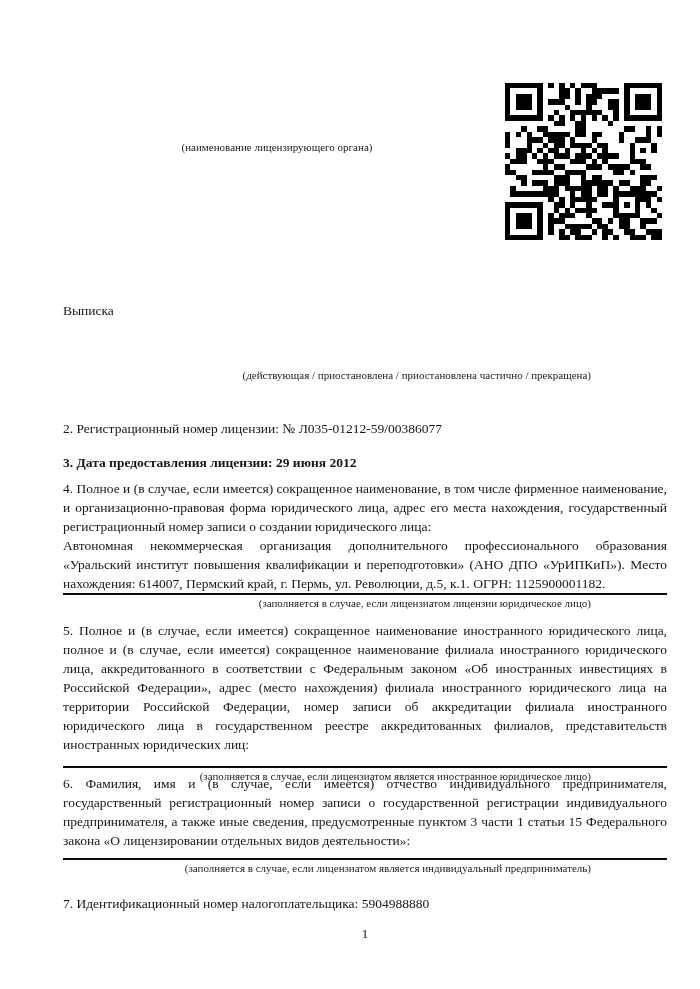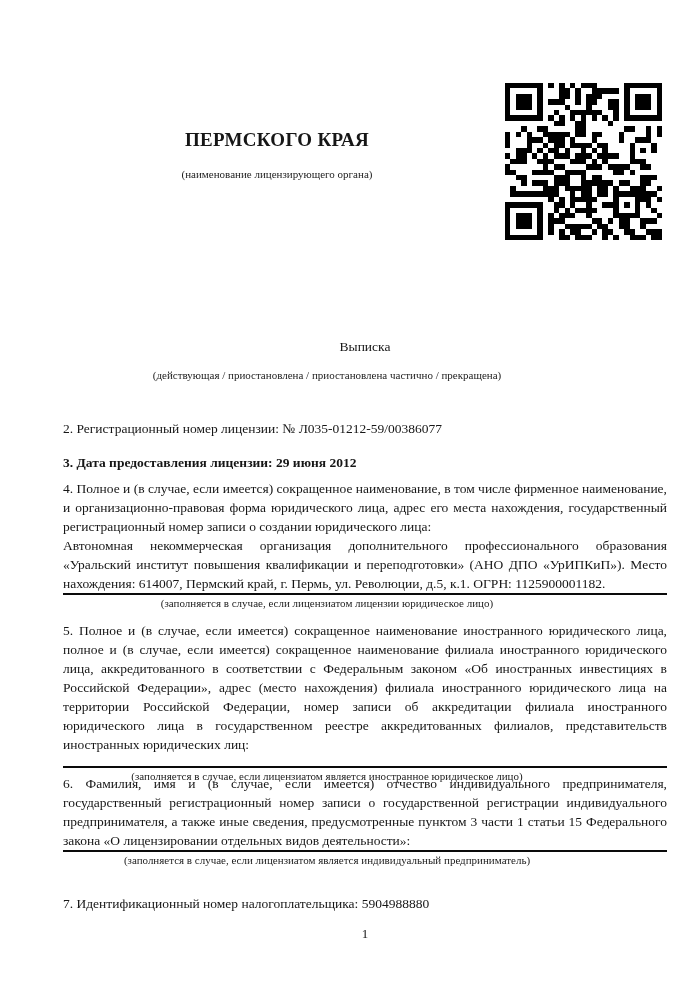--- a/index.html
+++ b/index.html
@@ -22,49 +22,48 @@
   .ministry-name{
     font-weight:bold;font-size:19px;line-height:27px;letter-spacing:.3px;
   }
   .ministry-caption{
     font-size:11px;line-height:15px;margin-top:14px;color:#1c1c1c;
   }
   .qr{position:absolute;left:505px;top:83px;width:157px;height:157px;display:block;}
   
   .content{position:absolute;left:63px;top:0;width:604px;}
   .content p{margin:0;}
-  .doc-title{position:absolute;top:300px;left:0;width:604px;text-align:center;line-height:21px;margin-top:36px;}
+  .doc-title{position:absolute;top:300px;left:0;width:604px;text-align:left;line-height:21px;}
   .sec{position:absolute;left:0;width:604px;}
   .sec-1{top:367px;}
   .sec-2{top:419px;}
   .sec-3{top:453px;font-weight:bold;}
   .sec-4{top:479px;}
   .sec-5{top:621px;}
   .sec-6{top:774px;}
   .sec-7{top:894px;}
   .just{text-align:justify;}
   .note{
-    width:528px;text-align:center;
+    width:528px;text-align:right;
     font-size:11px;line-height:17px;color:#1c1c1c;
   }
   .rule{border-top:2px solid #0a0a0a;}
   .gap7{margin-top:12px;}
-  .gap8{}
+  .gap8{margin-top:8px;}
   .page-number{
     position:absolute;top:924px;left:0;width:604px;
     text-align:center;font-size:13px;
   }
 </style>
 </head>
 <body>
 
 <div class="page">
 
   <div class="ministry">
-    <div class="ministry-name">ПЕРМСКОГО КРАЯ</div>
     <div class="ministry-caption">(наименование лицензирующего органа)</div>
   </div>
 
   <svg id="qr" class="qr" viewBox="0 0 29 29" shape-rendering="crispEdges" aria-hidden="true">
       <path d="M0 0h1v1h-1zM1 0h1v1h-1zM2 0h1v1h-1zM3 0h1v1h-1zM4 0h1v1h-1zM5 0h1v1h-1zM6 0h1v1h-1zM8 0h1v1h-1zM10 0h1v1h-1zM12 0h1v1h-1zM14 0h1v1h-1zM15 0h1v1h-1zM16 0h1v1h-1zM22 0h1v1h-1zM23 0h1v1h-1zM24 0h1v1h-1zM25 0h1v1h-1zM26 0h1v1h-1zM27 0h1v1h-1zM28 0h1v1h-1zM0 1h1v1h-1zM6 1h1v1h-1zM10 1h1v1h-1zM11 1h1v1h-1zM13 1h1v1h-1zM16 1h1v1h-1zM17 1h1v1h-1zM18 1h1v1h-1zM19 1h1v1h-1zM20 1h1v1h-1zM22 1h1v1h-1zM28 1h1v1h-1zM0 2h1v1h-1zM2 2h1v1h-1zM3 2h1v1h-1zM4 2h1v1h-1zM6 2h1v1h-1zM10 2h1v1h-1zM11 2h1v1h-1zM13 2h1v1h-1zM15 2h1v1h-1zM16 2h1v1h-1zM17 2h1v1h-1zM22 2h1v1h-1zM24 2h1v1h-1zM25 2h1v1h-1zM26 2h1v1h-1zM28 2h1v1h-1zM0 3h1v1h-1zM2 3h1v1h-1zM3 3h1v1h-1zM4 3h1v1h-1zM6 3h1v1h-1zM8 3h1v1h-1zM9 3h1v1h-1zM10 3h1v1h-1zM13 3h1v1h-1zM15 3h1v1h-1zM16 3h1v1h-1zM19 3h1v1h-1zM20 3h1v1h-1zM22 3h1v1h-1zM24 3h1v1h-1zM25 3h1v1h-1zM26 3h1v1h-1zM28 3h1v1h-1zM0 4h1v1h-1zM2 4h1v1h-1zM3 4h1v1h-1zM4 4h1v1h-1zM6 4h1v1h-1zM11 4h1v1h-1zM15 4h1v1h-1zM19 4h1v1h-1zM20 4h1v1h-1zM22 4h1v1h-1zM24 4h1v1h-1zM25 4h1v1h-1zM26 4h1v1h-1zM28 4h1v1h-1zM0 5h1v1h-1zM6 5h1v1h-1zM9 5h1v1h-1zM12 5h1v1h-1zM13 5h1v1h-1zM14 5h1v1h-1zM15 5h1v1h-1zM16 5h1v1h-1zM17 5h1v1h-1zM20 5h1v1h-1zM22 5h1v1h-1zM28 5h1v1h-1zM0 6h1v1h-1zM1 6h1v1h-1zM2 6h1v1h-1zM3 6h1v1h-1zM4 6h1v1h-1zM5 6h1v1h-1zM6 6h1v1h-1zM8 6h1v1h-1zM10 6h1v1h-1zM12 6h1v1h-1zM14 6h1v1h-1zM16 6h1v1h-1zM18 6h1v1h-1zM20 6h1v1h-1zM22 6h1v1h-1zM23 6h1v1h-1zM24 6h1v1h-1zM25 6h1v1h-1zM26 6h1v1h-1zM27 6h1v1h-1zM28 6h1v1h-1zM9 7h1v1h-1zM10 7h1v1h-1zM13 7h1v1h-1zM14 7h1v1h-1zM19 7h1v1h-1zM3 8h1v1h-1zM6 8h1v1h-1zM7 8h1v1h-1zM13 8h1v1h-1zM14 8h1v1h-1zM22 8h1v1h-1zM23 8h1v1h-1zM26 8h1v1h-1zM28 8h1v1h-1zM0 9h1v1h-1zM2 9h1v1h-1zM4 9h1v1h-1zM7 9h1v1h-1zM8 9h1v1h-1zM9 9h1v1h-1zM10 9h1v1h-1zM11 9h1v1h-1zM13 9h1v1h-1zM14 9h1v1h-1zM16 9h1v1h-1zM17 9h1v1h-1zM21 9h1v1h-1zM26 9h1v1h-1zM28 9h1v1h-1zM0 10h1v1h-1zM4 10h1v1h-1zM5 10h1v1h-1zM6 10h1v1h-1zM8 10h1v1h-1zM9 10h1v1h-1zM10 10h1v1h-1zM12 10h1v1h-1zM16 10h1v1h-1zM21 10h1v1h-1zM24 10h1v1h-1zM25 10h1v1h-1zM26 10h1v1h-1zM0 11h1v1h-1zM4 11h1v1h-1zM7 11h1v1h-1zM9 11h1v1h-1zM10 11h1v1h-1zM12 11h1v1h-1zM13 11h1v1h-1zM14 11h1v1h-1zM15 11h1v1h-1zM17 11h1v1h-1zM18 11h1v1h-1zM23 11h1v1h-1zM27 11h1v1h-1zM2 12h1v1h-1zM3 12h1v1h-1zM4 12h1v1h-1zM6 12h1v1h-1zM8 12h1v1h-1zM9 12h1v1h-1zM11 12h1v1h-1zM14 12h1v1h-1zM16 12h1v1h-1zM18 12h1v1h-1zM23 12h1v1h-1zM25 12h1v1h-1zM27 12h1v1h-1zM0 13h1v1h-1zM2 13h1v1h-1zM3 13h1v1h-1zM5 13h1v1h-1zM7 13h1v1h-1zM9 13h1v1h-1zM10 13h1v1h-1zM11 13h1v1h-1zM13 13h1v1h-1zM14 13h1v1h-1zM15 13h1v1h-1zM17 13h1v1h-1zM18 13h1v1h-1zM19 13h1v1h-1zM20 13h1v1h-1zM23 13h1v1h-1zM1 14h1v1h-1zM2 14h1v1h-1zM3 14h1v1h-1zM6 14h1v1h-1zM7 14h1v1h-1zM8 14h1v1h-1zM12 14h1v1h-1zM13 14h1v1h-1zM14 14h1v1h-1zM16 14h1v1h-1zM18 14h1v1h-1zM23 14h1v1h-1zM24 14h1v1h-1zM25 14h1v1h-1zM0 15h1v1h-1zM7 15h1v1h-1zM9 15h1v1h-1zM10 15h1v1h-1zM15 15h1v1h-1zM16 15h1v1h-1zM17 15h1v1h-1zM19 15h1v1h-1zM20 15h1v1h-1zM21 15h1v1h-1zM22 15h1v1h-1zM25 15h1v1h-1zM26 15h1v1h-1zM0 16h1v1h-1zM1 16h1v1h-1zM5 16h1v1h-1zM6 16h1v1h-1zM7 16h1v1h-1zM8 16h1v1h-1zM11 16h1v1h-1zM12 16h1v1h-1zM13 16h1v1h-1zM14 16h1v1h-1zM20 16h1v1h-1zM21 16h1v1h-1zM23 16h1v1h-1zM2 17h1v1h-1zM3 17h1v1h-1zM9 17h1v1h-1zM10 17h1v1h-1zM11 17h1v1h-1zM14 17h1v1h-1zM16 17h1v1h-1zM17 17h1v1h-1zM25 17h1v1h-1zM26 17h1v1h-1zM27 17h1v1h-1zM3 18h1v1h-1zM5 18h1v1h-1zM6 18h1v1h-1zM7 18h1v1h-1zM9 18h1v1h-1zM10 18h1v1h-1zM11 18h1v1h-1zM14 18h1v1h-1zM15 18h1v1h-1zM16 18h1v1h-1zM17 18h1v1h-1zM18 18h1v1h-1zM19 18h1v1h-1zM21 18h1v1h-1zM22 18h1v1h-1zM25 18h1v1h-1zM26 18h1v1h-1zM1 19h1v1h-1zM7 19h1v1h-1zM8 19h1v1h-1zM9 19h1v1h-1zM11 19h1v1h-1zM12 19h1v1h-1zM13 19h1v1h-1zM14 19h1v1h-1zM15 19h1v1h-1zM17 19h1v1h-1zM18 19h1v1h-1zM20 19h1v1h-1zM23 19h1v1h-1zM24 19h1v1h-1zM25 19h1v1h-1zM28 19h1v1h-1zM1 20h1v1h-1zM2 20h1v1h-1zM3 20h1v1h-1zM4 20h1v1h-1zM5 20h1v1h-1zM6 20h1v1h-1zM7 20h1v1h-1zM8 20h1v1h-1zM9 20h1v1h-1zM12 20h1v1h-1zM14 20h1v1h-1zM15 20h1v1h-1zM17 20h1v1h-1zM18 20h1v1h-1zM20 20h1v1h-1zM21 20h1v1h-1zM22 20h1v1h-1zM23 20h1v1h-1zM24 20h1v1h-1zM25 20h1v1h-1zM26 20h1v1h-1zM27 20h1v1h-1zM8 21h1v1h-1zM10 21h1v1h-1zM12 21h1v1h-1zM13 21h1v1h-1zM14 21h1v1h-1zM15 21h1v1h-1zM16 21h1v1h-1zM20 21h1v1h-1zM24 21h1v1h-1zM25 21h1v1h-1zM26 21h1v1h-1zM28 21h1v1h-1zM0 22h1v1h-1zM1 22h1v1h-1zM2 22h1v1h-1zM3 22h1v1h-1zM4 22h1v1h-1zM5 22h1v1h-1zM6 22h1v1h-1zM9 22h1v1h-1zM10 22h1v1h-1zM12 22h1v1h-1zM15 22h1v1h-1zM18 22h1v1h-1zM19 22h1v1h-1zM20 22h1v1h-1zM22 22h1v1h-1zM24 22h1v1h-1zM26 22h1v1h-1zM0 23h1v1h-1zM6 23h1v1h-1zM9 23h1v1h-1zM11 23h1v1h-1zM13 23h1v1h-1zM14 23h1v1h-1zM15 23h1v1h-1zM16 23h1v1h-1zM20 23h1v1h-1zM24 23h1v1h-1zM27 23h1v1h-1zM0 24h1v1h-1zM2 24h1v1h-1zM3 24h1v1h-1zM4 24h1v1h-1zM6 24h1v1h-1zM8 24h1v1h-1zM10 24h1v1h-1zM11 24h1v1h-1zM12 24h1v1h-1zM15 24h1v1h-1zM20 24h1v1h-1zM21 24h1v1h-1zM22 24h1v1h-1zM23 24h1v1h-1zM24 24h1v1h-1zM28 24h1v1h-1zM0 25h1v1h-1zM2 25h1v1h-1zM3 25h1v1h-1zM4 25h1v1h-1zM6 25h1v1h-1zM8 25h1v1h-1zM9 25h1v1h-1zM10 25h1v1h-1zM16 25h1v1h-1zM17 25h1v1h-1zM19 25h1v1h-1zM21 25h1v1h-1zM22 25h1v1h-1zM25 25h1v1h-1zM26 25h1v1h-1zM27 25h1v1h-1zM0 26h1v1h-1zM2 26h1v1h-1zM3 26h1v1h-1zM4 26h1v1h-1zM6 26h1v1h-1zM8 26h1v1h-1zM11 26h1v1h-1zM12 26h1v1h-1zM13 26h1v1h-1zM14 26h1v1h-1zM15 26h1v1h-1zM17 26h1v1h-1zM18 26h1v1h-1zM21 26h1v1h-1zM22 26h1v1h-1zM25 26h1v1h-1zM0 27h1v1h-1zM6 27h1v1h-1zM8 27h1v1h-1zM10 27h1v1h-1zM12 27h1v1h-1zM13 27h1v1h-1zM16 27h1v1h-1zM18 27h1v1h-1zM19 27h1v1h-1zM22 27h1v1h-1zM23 27h1v1h-1zM26 27h1v1h-1zM27 27h1v1h-1zM28 27h1v1h-1zM0 28h1v1h-1zM1 28h1v1h-1zM2 28h1v1h-1zM3 28h1v1h-1zM4 28h1v1h-1zM5 28h1v1h-1zM6 28h1v1h-1zM10 28h1v1h-1zM11 28h1v1h-1zM13 28h1v1h-1zM14 28h1v1h-1zM15 28h1v1h-1zM18 28h1v1h-1zM20 28h1v1h-1zM23 28h1v1h-1zM24 28h1v1h-1zM25 28h1v1h-1zM27 28h1v1h-1zM28 28h1v1h-1z" fill="#000000"></path>
     </svg>
 
   <div class="content">
 
     <div class="doc-title">

